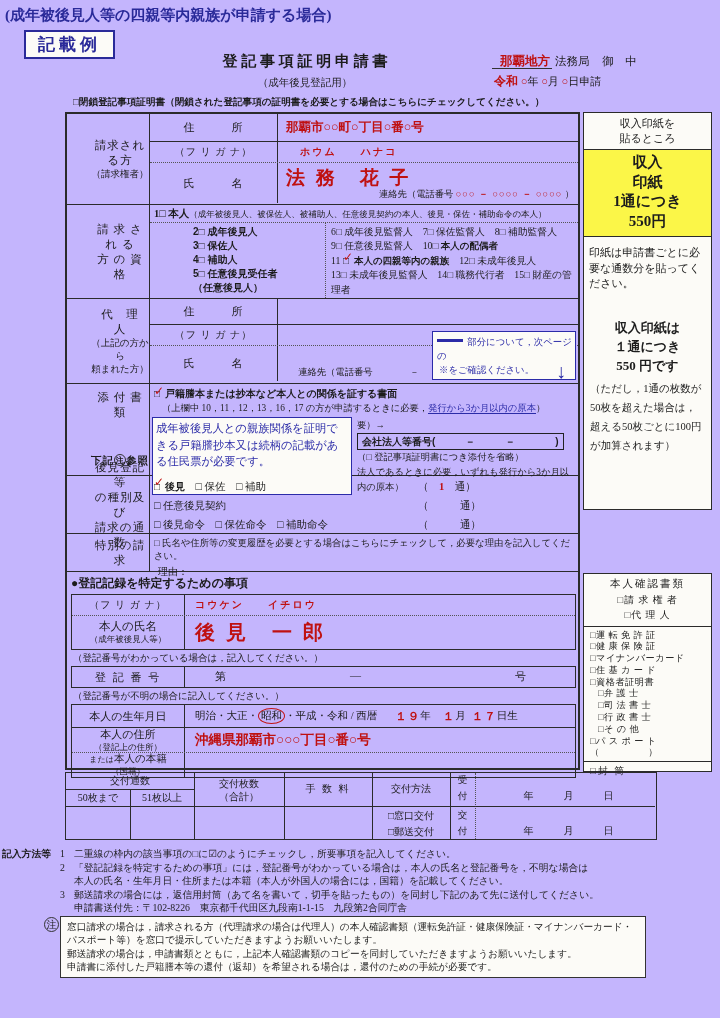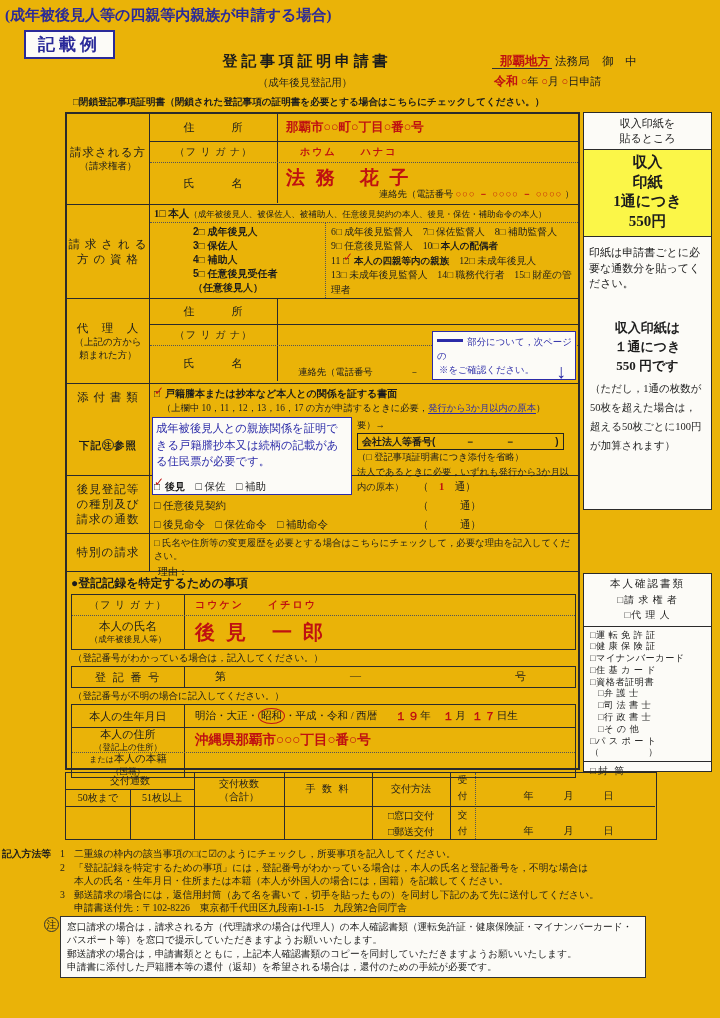--- a/index.html
+++ b/index.html
@@ -1,19 +1,19 @@
 <!DOCTYPE html>
 <html><head>
 <meta charset="utf-8">
 <style>
   * { margin:0; padding:0; box-sizing:border-box; }
   body { background:#e8e8e8; }
   .page {
     position:relative; width:720px; height:1018px; margin:0 auto;
-    background:#eab308; color:#1c1c1c;
+    background:#c4b5fd; color:#1c1c1c;
     font-family:"Liberation Serif","DejaVu Serif",serif;
     overflow:hidden;
   }
   .abs { position:absolute; }
   .sans { font-family:"Liberation Sans","DejaVu Sans",sans-serif; }
   .red { color:#bf1111; }
   .b { font-weight:bold; }
   .small { font-size:8.5px; }
 
   
@@ -26,21 +26,21 @@
   .office .oname { font-weight:bold; font-size:12.5px; border-bottom:1.4px solid #333; padding:0 2px 0 8px;}
   .dateline { left:494px; top:73px; font-size:11px; }
   .dateline .era { font-weight:bold; font-size:12px; }
   .closed-line { left:73px; top:96px; font-size:9.6px; font-weight:bold;font-family:Liberation Serif, serif; }
 
   
   .mtable { left:65px; top:112px; width:515px; border:2px solid #2b2b2b; }
   .row { display:flex; border-bottom:1.4px solid #2b2b2b; position:relative;}
   .row:last-child { border-bottom:none; }
   .lc { width:83px; border-right:1.4px solid #2b2b2b; display:flex; flex-direction:column;
-        align-items:center; justify-content:center; text-align:center; flex-shrink:0;}
+        align-items:center; justify-content:center; text-align:center; flex-shrink:0;padding-left:24px;}
   .lc .l1 { font-size:11.5px; letter-spacing:1px;}
   .lc .l2 { font-size:9.5px; }
   .rc { flex:1; display:flex; flex-direction:column; min-width:0;}
   .sub { display:flex; position:relative;}
   .fl { width:128px; border-right:1.4px solid #2b2b2b; text-align:center; flex-shrink:0;
         display:flex; align-items:center; justify-content:center; font-size:11px; letter-spacing:1px;}
   .fv { flex:1; padding-left:8px; display:flex; align-items:center; min-width:0;}
   .bb { border-bottom:1.4px solid #2b2b2b; }
   .bd { border-bottom:1.2px dotted #555; }
   .val-addr { font-size:12.5px; font-weight:bold; color:#bf1111; }

